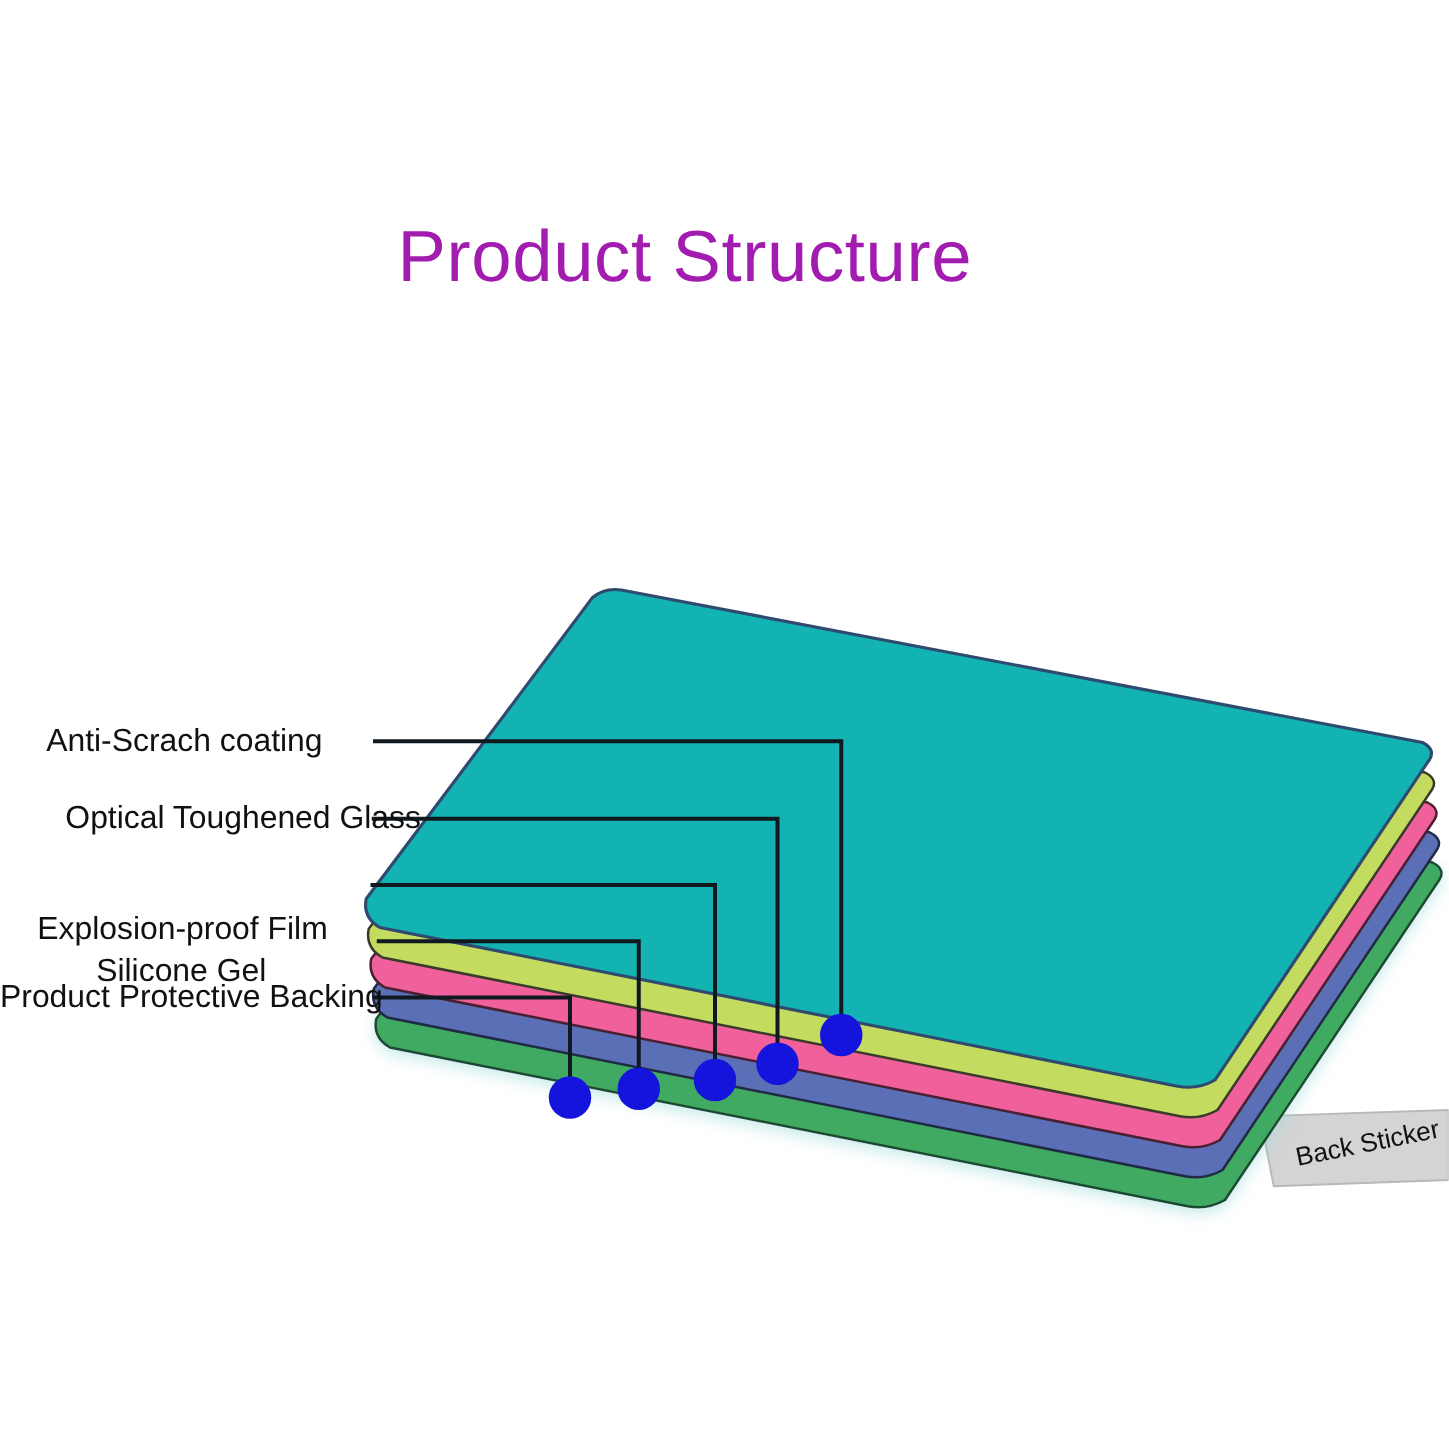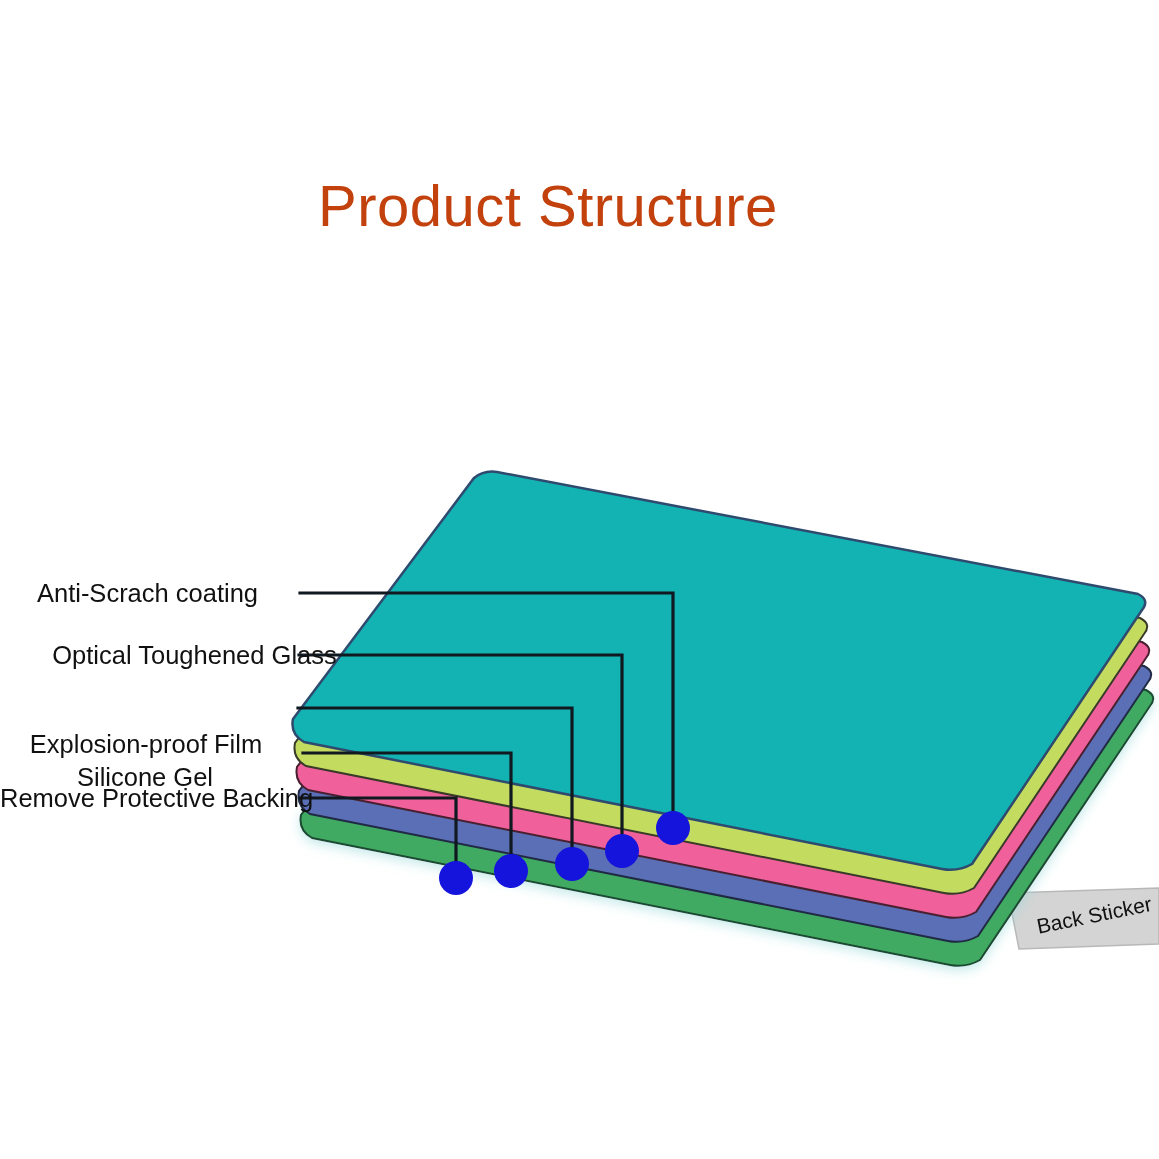--- a/index.html
+++ b/index.html
@@ -56,21 +56,21 @@
     white-space: nowrap;
     transform: rotate(-11.5deg);
     transform-origin: left center;
   }
 </style>
 </head>
 <body>
 
 <div id="stage" style="background: rgb(255, 255, 255);">
 
-  <h1 class="page-title" style="color: #c2410c;">Product Structure</h1>
+  <h1 class="page-title" style="color: #a21caf;">Product Structure</h1>
 
   <svg id="diagram-svg" viewBox="0 0 1159 1159">
     <defs>
       <filter id="softshadow" x="-20%" y="-20%" width="150%" height="150%">
         <feDropShadow dx="0" dy="4" stdDeviation="6" flood-color="#9ad9d9" flood-opacity="0.55"></feDropShadow>
       </filter>
     </defs>
 
     <g>
       <polygon id="sticker-shape" points="1008,893 1159,888 1159,944 1019,949" fill="#d4d4d4" stroke="#b8b8b8" stroke-width="1.5"></polygon>
@@ -115,18 +115,18 @@
         <circle cx="511" cy="871" r="17" fill="#1414dc"></circle>
         <circle cx="456" cy="878" r="17" fill="#1414dc"></circle>
       </g>
   </svg>
 
   <div id="labels">
       <span class="callout-label" style="left: 0px; top: 593px; width: 295px;">Anti-Scrach coating</span>
       <span class="callout-label" style="left: 0px; top: 655px; width: 293px; padding-left: 48px;">Optical Toughened Glass</span>
       <span class="callout-label" style="left: 0px; top: 708px; width: 292px; margin-top: 36px;">Explosion-proof Film</span>
       <span class="callout-label" style="left: 0px; top: 753px; width: 290px; margin-top: 24px;">Silicone Gel</span>
-      <span class="callout-label" style="left: 0px; top: 798px; width: 294px;">Remove Protective Backing</span>
+      <span class="callout-label" style="left: 0px; top: 798px; width: 294px;">Product Protective Backing</span>
     </div>
 
   <span class="sticker-label" style="left: 1037px; top: 915px;">Back Sticker</span>
 
 </div>
 
 </body></html>

